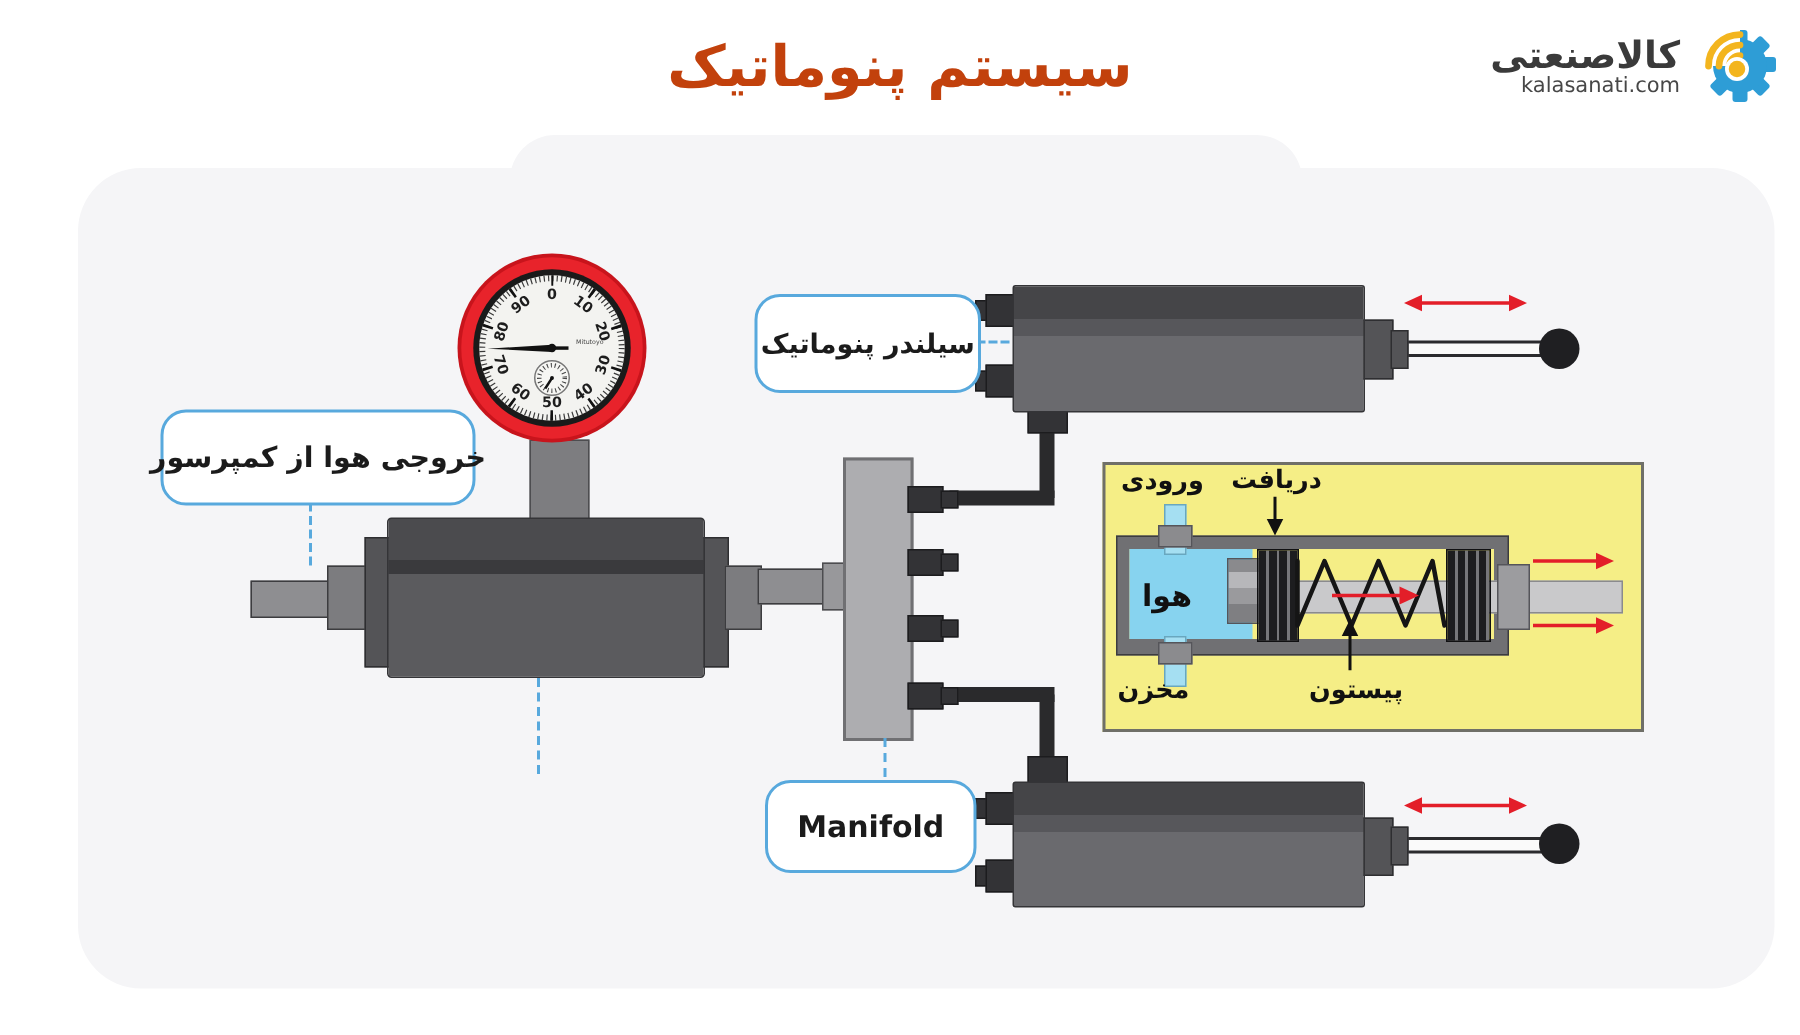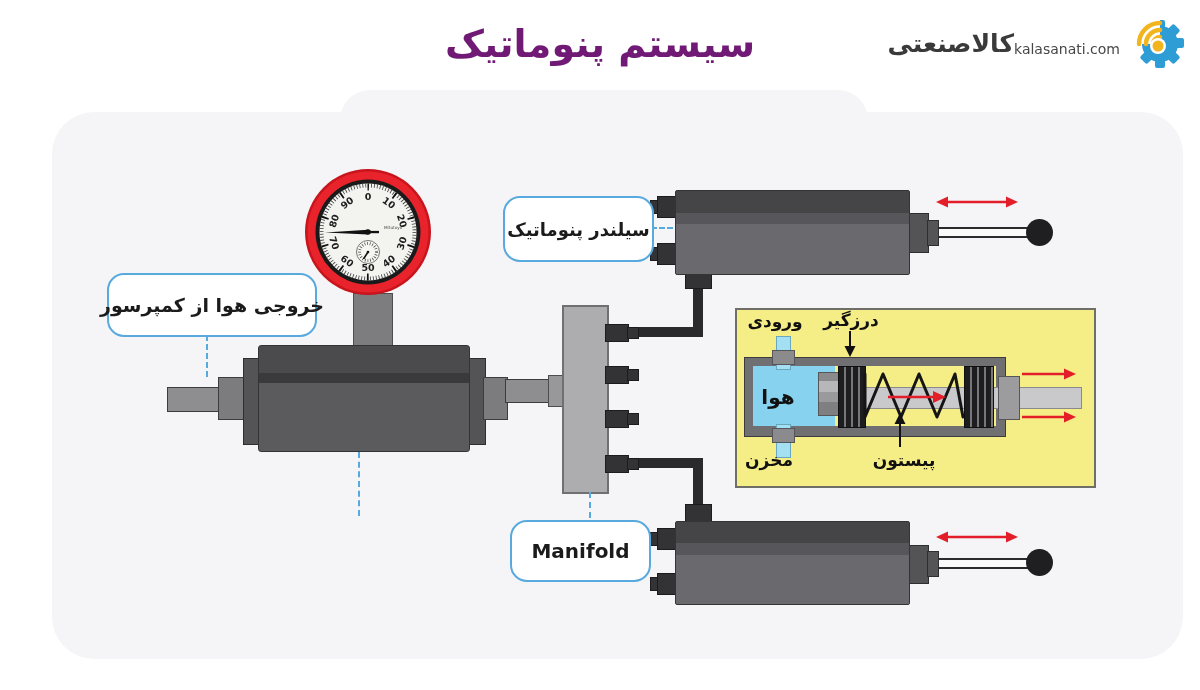--- a/index.html
+++ b/index.html
@@ -1,22 +1,22 @@
 <!DOCTYPE html>
 <html lang="fa"><head>
 <meta charset="utf-8">
 <style>
   html,body{margin:0;padding:0;background:#fff;}
   #canvas{position:relative;width:1200px;height:690px;background:#ffffff;overflow:hidden;
           font-family:"DejaVu Sans",sans-serif;}
   .abs{position:absolute;}
   
-  .title{left:0;top:22px;width:100%;text-align:center;font-size:38px;font-weight:bold;color:#701a75;}
+  .title{left:0;top:22px;width:100%;text-align:center;font-size:38px;font-weight:bold;color:#c2410c;}
   .logo{top:14px;right:12px;display:flex;align-items:center;gap:4px;}
-  .logo-txt{display:flex;flex-direction:row;align-items:flex-end;line-height:1.05;}
+  .logo-txt{display:flex;flex-direction:column;align-items:flex-end;line-height:1.05;}
   .logo-brand{font-size:25px;font-weight:bold;color:#3a3a3a;}
   .logo-site{font-size:14px;color:#474747;}
   
   .panel-hump{left:340px;top:90px;width:528px;height:70px;background:#f5f5f7;border-radius:30px 30px 0 0;}
   .panel{left:52px;top:112px;width:1131px;height:547px;background:#f5f5f7;border-radius:42px;}
   
   .callout{background:#fff;border:2px solid #58a9dd;border-radius:17px;display:flex;
            align-items:center;justify-content:center;font-weight:bold;color:#1b1b1b;white-space:nowrap;}
   .dash-v{border-left:2px dashed #58a9dd;width:0;}
   .dash-h{border-top:2px dashed #58a9dd;height:0;}
@@ -207,21 +207,21 @@
       <polygon points="56,7 44,1.5 44,12.5" fill="#e31e29"></polygon>
     </svg>
   </div>
   <div class="abs" style="left:1020px;top:410px;">
     <svg width="58" height="14" viewBox="0 0 58 14">
       <line x1="2" y1="7" x2="45" y2="7" stroke="#e31e29" stroke-width="2.4"></line>
       <polygon points="56,7 44,1.5 44,12.5" fill="#e31e29"></polygon>
     </svg>
   </div>
   <div class="abs inset-label" style="left:746px;top:311px;width:58px;" dir="rtl">ورودی</div>
-  <div class="abs inset-label" style="left:820px;top:310px;width:62px;" dir="rtl">درزگیر</div>
+  <div class="abs inset-label" style="left:820px;top:310px;width:62px;" dir="rtl">دریافت</div>
   <div class="abs" style="left:843px;top:331px;">
     <svg width="14" height="27" viewBox="0 0 14 27">
       <line x1="7" y1="0" x2="7" y2="17" stroke="#111" stroke-width="2"></line>
       <polygon points="7,26 1.5,15 12.5,15" fill="#111"></polygon>
     </svg>
   </div>
   <div class="abs inset-label" style="left:756px;top:385px;width:44px;font-size:20px;" dir="rtl">هوا</div>
   <div class="abs inset-label" style="left:738px;top:450px;width:62px;" dir="rtl">مخزن</div>
   <div class="abs inset-label" style="left:868px;top:450px;width:72px;" dir="rtl">پیستون</div>
   <div class="abs" style="left:893px;top:412px;">

